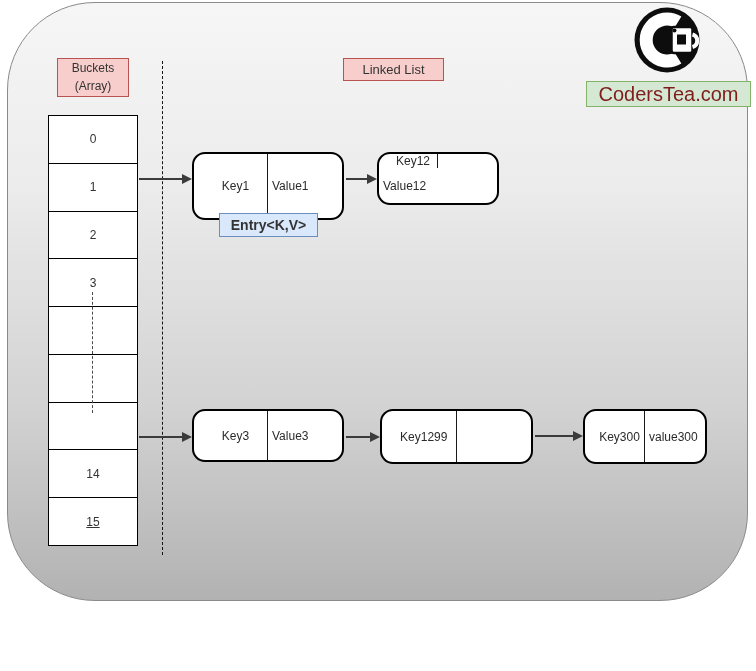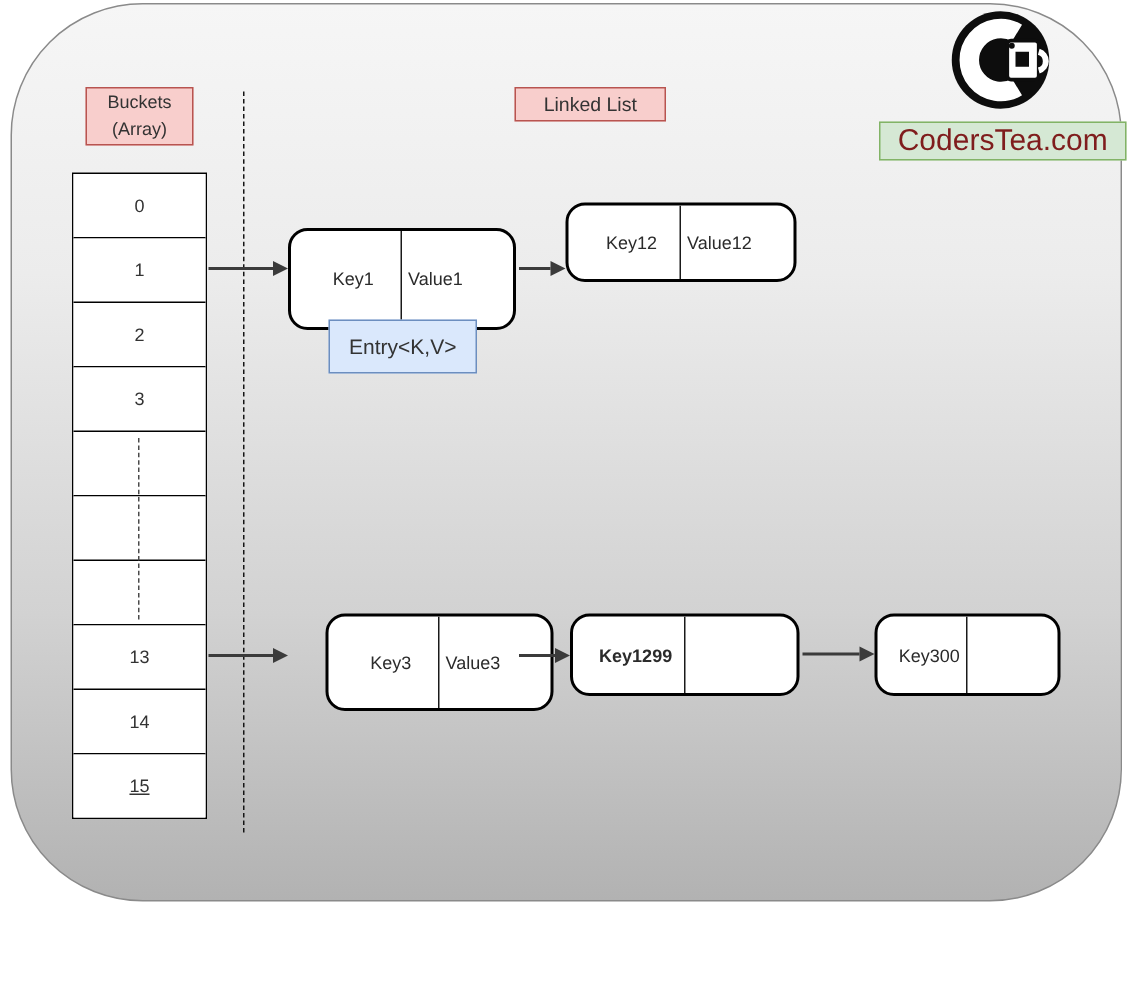--- a/index.html
+++ b/index.html
@@ -14,21 +14,21 @@
 
   
   .pill{position:absolute;display:flex;align-items:center;justify-content:center;
         box-sizing:border-box;color:#333;}
   .pill.pink{background:#f8cecc;border:1px solid #b85450;}
   .pill.blue{background:#dae8fc;border:1px solid #6c8ebf;}
   .pill.green{background:#d5e8d4;border:1px solid #82b366;}
   .buckets-label{left:49px;top:55px;width:72px;height:39px;font-size:12px;
                  flex-direction:column;line-height:1.45;}
   .linkedlist-label{left:335px;top:55px;width:101px;height:23px;font-size:13px;}
-  .entry-label{left:211px;top:210px;width:99px;height:36px;font-size:14px;}
+  .entry-label{left:211px;top:210px;width:99px;height:24px;font-size:14px;font-weight:bold;}
   .brand-badge{left:578px;top:78px;width:165px;height:26px;font-size:20px;color:#7f1d1d;}
 
   
   .logo{position:absolute;left:626px;top:4px;width:66px;height:66px;}
 
   
   .sep-line{position:absolute;left:154px;top:58px;height:494px;width:0;
             border-left:1.5px dashed #141414;}
   .array-dash{position:absolute;left:84px;top:289px;height:121px;width:0;
               border-left:1.5px dashed #4a4a4a;}
@@ -41,23 +41,23 @@
                justify-content:center;font-size:12px;color:#333;background:#fff;}
   .bucket-cell:last-child{border-bottom:none;text-decoration:underline;}
 
   
   .node{position:absolute;box-sizing:border-box;background:#fff;border:2.5px solid #000;
         border-radius:13px;display:flex;font-size:12px;color:#2b2b2b;overflow:hidden;}
   .node .key{width:50%;box-sizing:border-box;border-right:1.4px solid #1a1a1a;
              display:flex;align-items:center;justify-content:center;padding-left:10px;}
   .node .val{flex:1;display:flex;align-items:center;padding-left:4px;}
   .node-a{left:184px;top:149px;width:152px;height:68px;}
-  .node-b{left:369px;top:132px;width:154px;height:53px;}
-  .node-c{left:184px;top:406px;width:152px;height:65px;margin-left:25px;}
-  .node-d{left:372px;top:406px;width:153px;height:55px;font-weight:bold;}
+  .node-b{left:369px;top:149px;width:122px;height:53px;flex-direction:column;}
+  .node-c{left:184px;top:406px;width:152px;height:53px;}
+  .node-d{left:372px;top:406px;width:153px;height:55px;}
   .node-e{left:575px;top:406px;width:124px;height:55px;}
 
   
   .arrow{position:absolute;height:0;border-top:2px solid #3b3b3b;}
   .arrow::after{content:"";position:absolute;right:-10px;top:-6px;width:0;height:0;
                 border-left:10px solid #3b3b3b;border-top:5px solid transparent;
                 border-bottom:5px solid transparent;}
   .arrow-1{left:131px;top:175px;width:43px;}
   .arrow-2{left:338px;top:175px;width:21px;}
   .arrow-3{left:131px;top:433px;width:43px;}
@@ -91,21 +91,20 @@
     <div class="sep-line"></div>
 
     <div class="bucket-array">
       <div class="bucket-cell">0</div>
       <div class="bucket-cell">1</div>
       <div class="bucket-cell">2</div>
       <div class="bucket-cell">3</div>
       <div class="bucket-cell"></div>
       <div class="bucket-cell"></div>
       <div class="bucket-cell"></div>
-      <div class="bucket-cell">13</div>
       <div class="bucket-cell">14</div>
       <div class="bucket-cell">15</div>
     </div>
 
     <div class="array-dash"></div>
 
     <div class="arrow arrow-1"></div>
     <div class="node node-a">
       <div class="key">Key1</div>
       <div class="val">Value1</div>
@@ -122,16 +121,17 @@
       <div class="key">Key3</div>
       <div class="val">Value3</div>
     </div>
     <div class="arrow arrow-4"></div>
     <div class="node node-d">
       <div class="key">Key1299</div>
     </div>
     <div class="arrow arrow-5"></div>
     <div class="node node-e">
       <div class="key">Key300</div>
+      <div class="val">value300</div>
     </div>
 
   </div>
 </div>
 
 </body></html>

